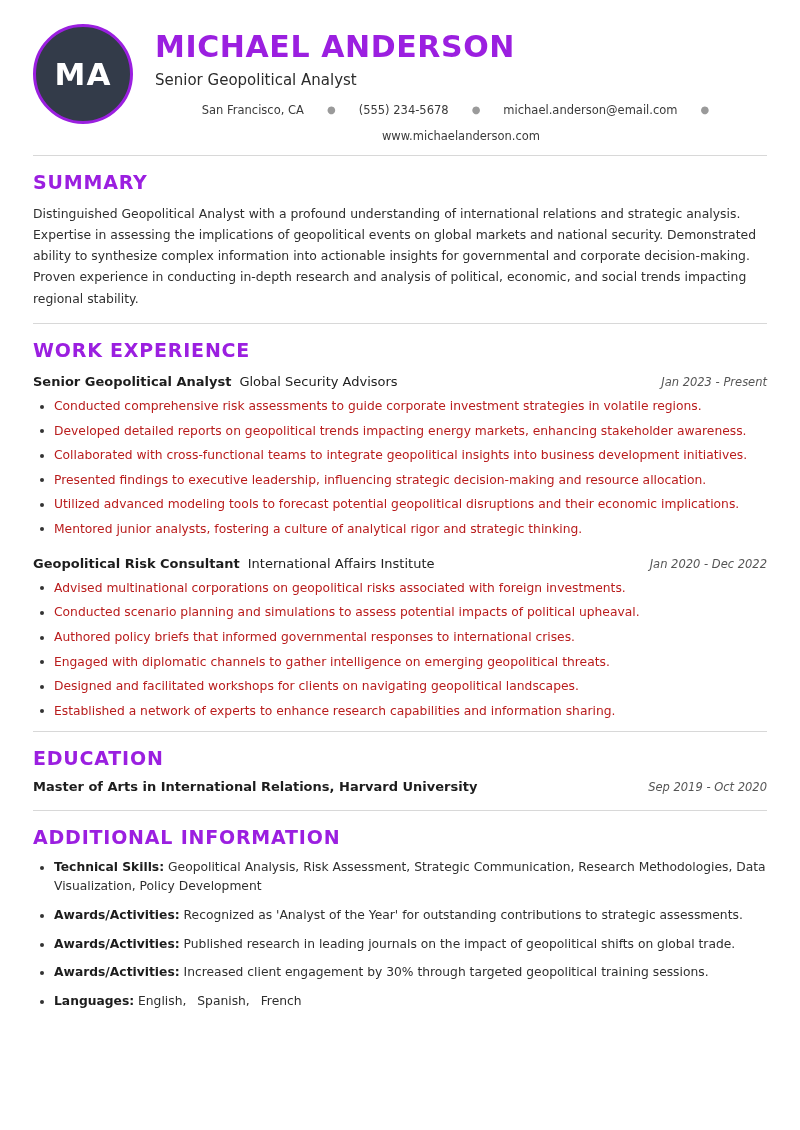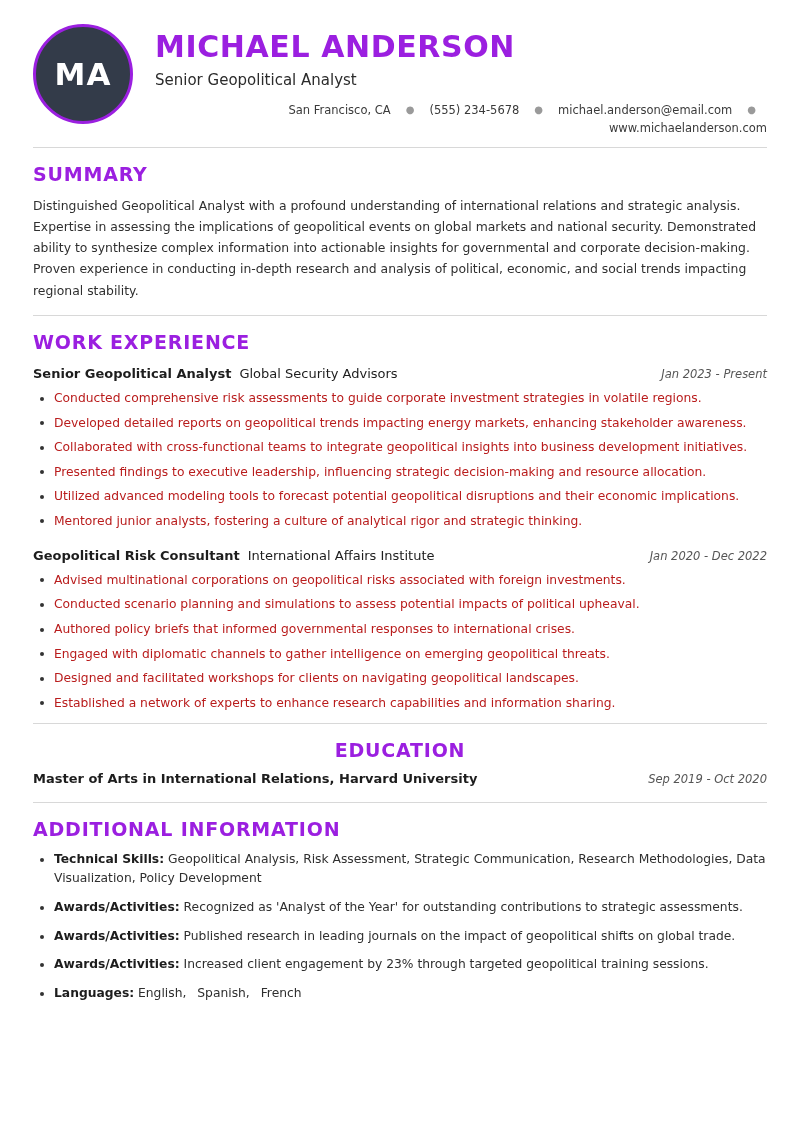--- a/index.html
+++ b/index.html
@@ -59,25 +59,25 @@
     margin: 0 0 6px 0;
   }
   .title {
     font-size: 15px;
     color: #2b2b2b;
     margin: 0 0 14px 0;
     font-weight: normal;
   }
   .contact {
     display: flex;
-    justify-content: flex-end;
+    justify-content: center;
     align-items: center;
     font-size: 11.5px;
     color: #3a3a3a;
-    gap: 4px;
+    gap: 12px;
     flex-wrap: wrap;
   }
   .contact .item { white-space: nowrap; }
   .contact .dot {
     color: #9a9a9a;
     padding: 0 11px;
     font-size: 10px;
   }
 
   .rule {
@@ -163,21 +163,21 @@
     font-size: 13px;
     font-weight: bold;
     color: #1d1d1d;
   }
   .edu-dates {
     font-size: 11.5px;
     font-style: italic;
     color: #555555;
     white-space: nowrap;
   }
-  .section.edu { padding-bottom: 10px; text-align: center; }
+  .section.edu { padding-bottom: 10px; }
 
   ul.info {
     list-style: none;
     margin: 0;
     padding: 0;
   }
   ul.info li {
     position: relative;
     padding-left: 21px;
     font-size: 12.3px;
@@ -294,21 +294,21 @@
       <li>
         <span class="lbl">Awards/Activities:</span>
         <span>Recognized as 'Analyst of the Year' for outstanding contributions to strategic assessments.</span>
       </li>
       <li>
         <span class="lbl">Awards/Activities:</span>
         <span>Published research in leading journals on the impact of geopolitical shifts on global trade.</span>
       </li>
       <li>
         <span class="lbl">Awards/Activities:</span>
-        <span>Increased client engagement by 23% through targeted geopolitical training sessions.</span>
+        <span>Increased client engagement by 30% through targeted geopolitical training sessions.</span>
       </li>
       <li>
         <span class="lbl">Languages:</span>
         <span class="lang-list">
           <span>English,</span>
           <span>Spanish,</span>
           <span>French</span>
         </span>
       </li>
     </ul>

